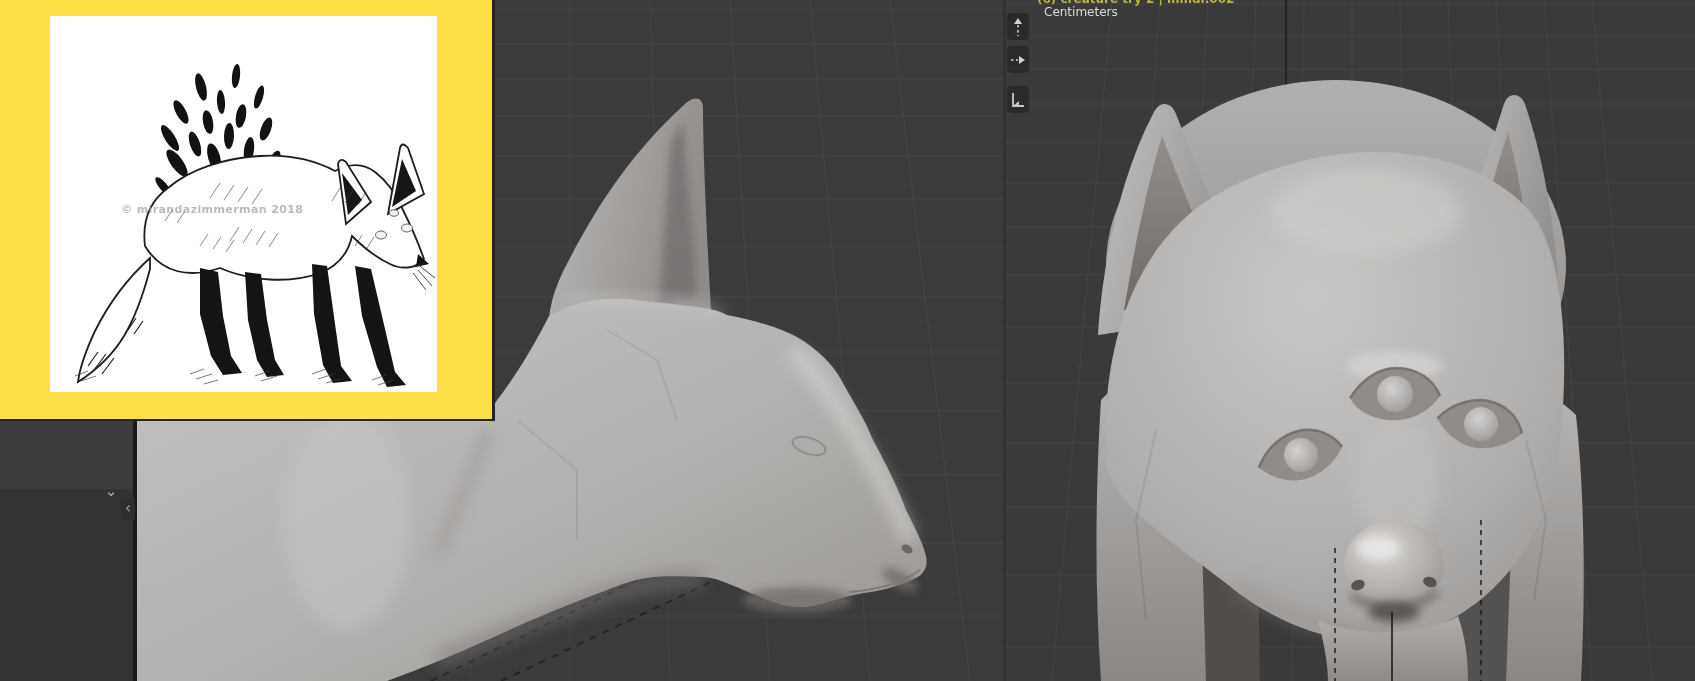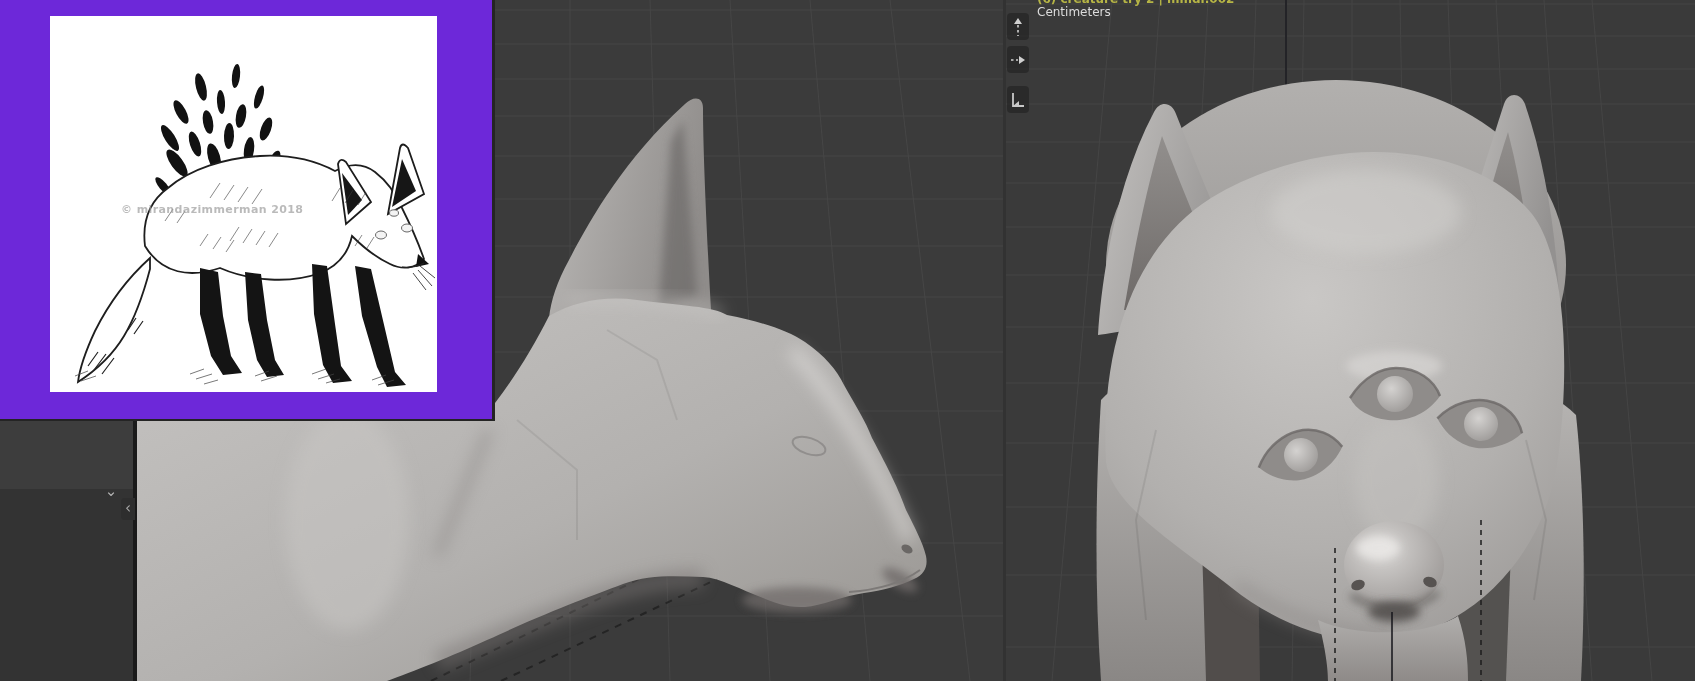--- a/index.html
+++ b/index.html
@@ -17,28 +17,28 @@
   .chev-left-tab{position:absolute;left:121px;top:498px;width:14px;height:22px;background:#2e2e2e;border-radius:4px 0 0 4px;color:#a8a8a8;font-size:15px;line-height:20px;text-align:center;cursor:pointer;z-index:4;}
 
   
   .vp{position:absolute;top:0;height:681px;overflow:hidden;background:#3b3b3b;}
   .vp-left{left:137px;width:866px;}
   .vp-right{left:1006px;width:689px;background:#3a3a3a;}
   .vp-divider{position:absolute;left:1003px;top:0;width:3px;height:681px;background:#323232;z-index:3;cursor:col-resize;}
 
   .overlay-text{position:absolute;left:31px;white-space:nowrap;z-index:6;pointer-events:none;}
   .obj-info{top:-8px;font-size:12px;font-weight:bold;color:#b6b545;}
-  .units{top:5px;font-size:12px;color:#dcdcdc;}
+  .units{top:5px;font-size:12px;color:#dcdcdc;margin-left:7px;}
 
   
   .gizmo{position:absolute;width:22px;height:27px;left:1007px;background:rgba(38,38,38,.78);border-radius:4px;z-index:6;cursor:pointer;display:flex;align-items:center;justify-content:center;}
   .gz1{top:13px;} .gz2{top:46px;} .gz3{top:86px;}
 
   
-  .ref-window{position:absolute;left:0;top:0;width:495px;height:421px;background:#6d28d9;z-index:5;border-right:3px solid #242424;border-bottom:2px solid #242424;}
+  .ref-window{position:absolute;left:0;top:0;width:495px;height:421px;background:#fde047;z-index:5;border-right:3px solid #242424;border-bottom:2px solid #242424;}
   .ref-image{position:absolute;left:50px;top:16px;width:387px;height:376px;background:#ffffff;overflow:hidden;}
   .watermark{position:absolute;left:71px;top:187px;font-size:11px;font-weight:bold;color:#9e9e9e;opacity:.7;letter-spacing:.4px;pointer-events:none;}
 </style>
 </head>
 <body>
 
 <div class="stage">
 
   <div class="pane-left">
     <div class="pane-left-lower"></div>

